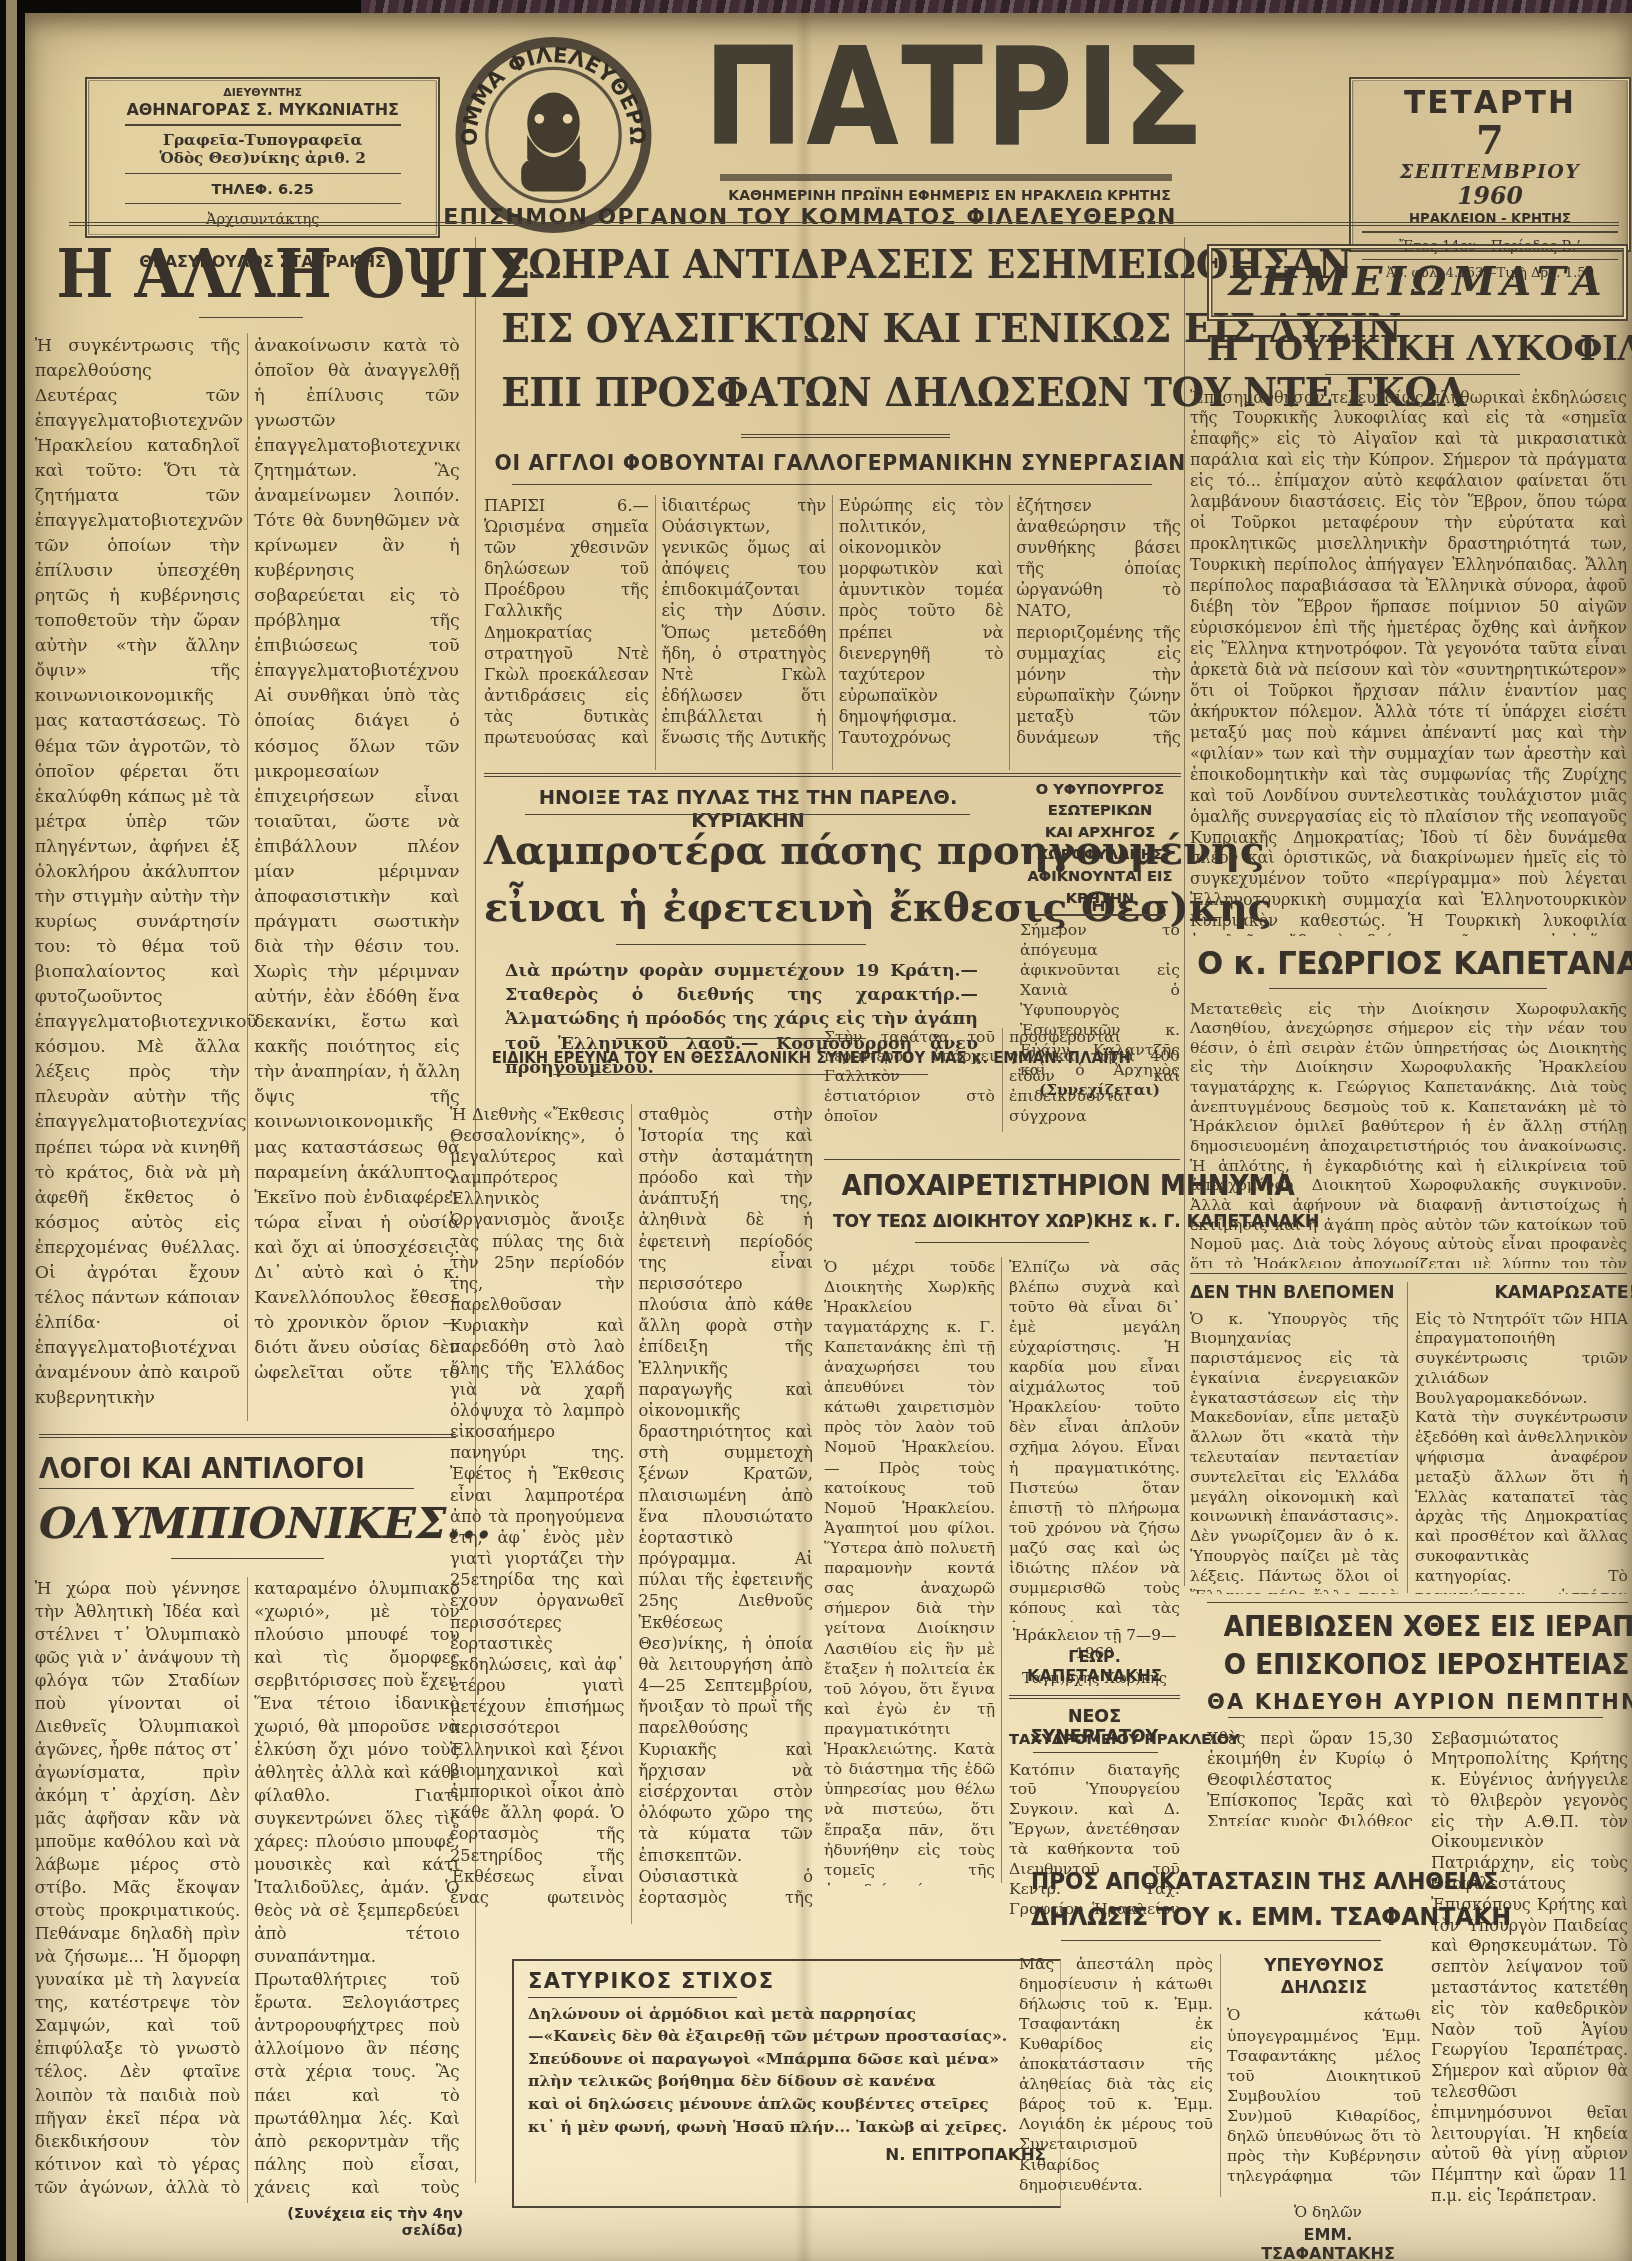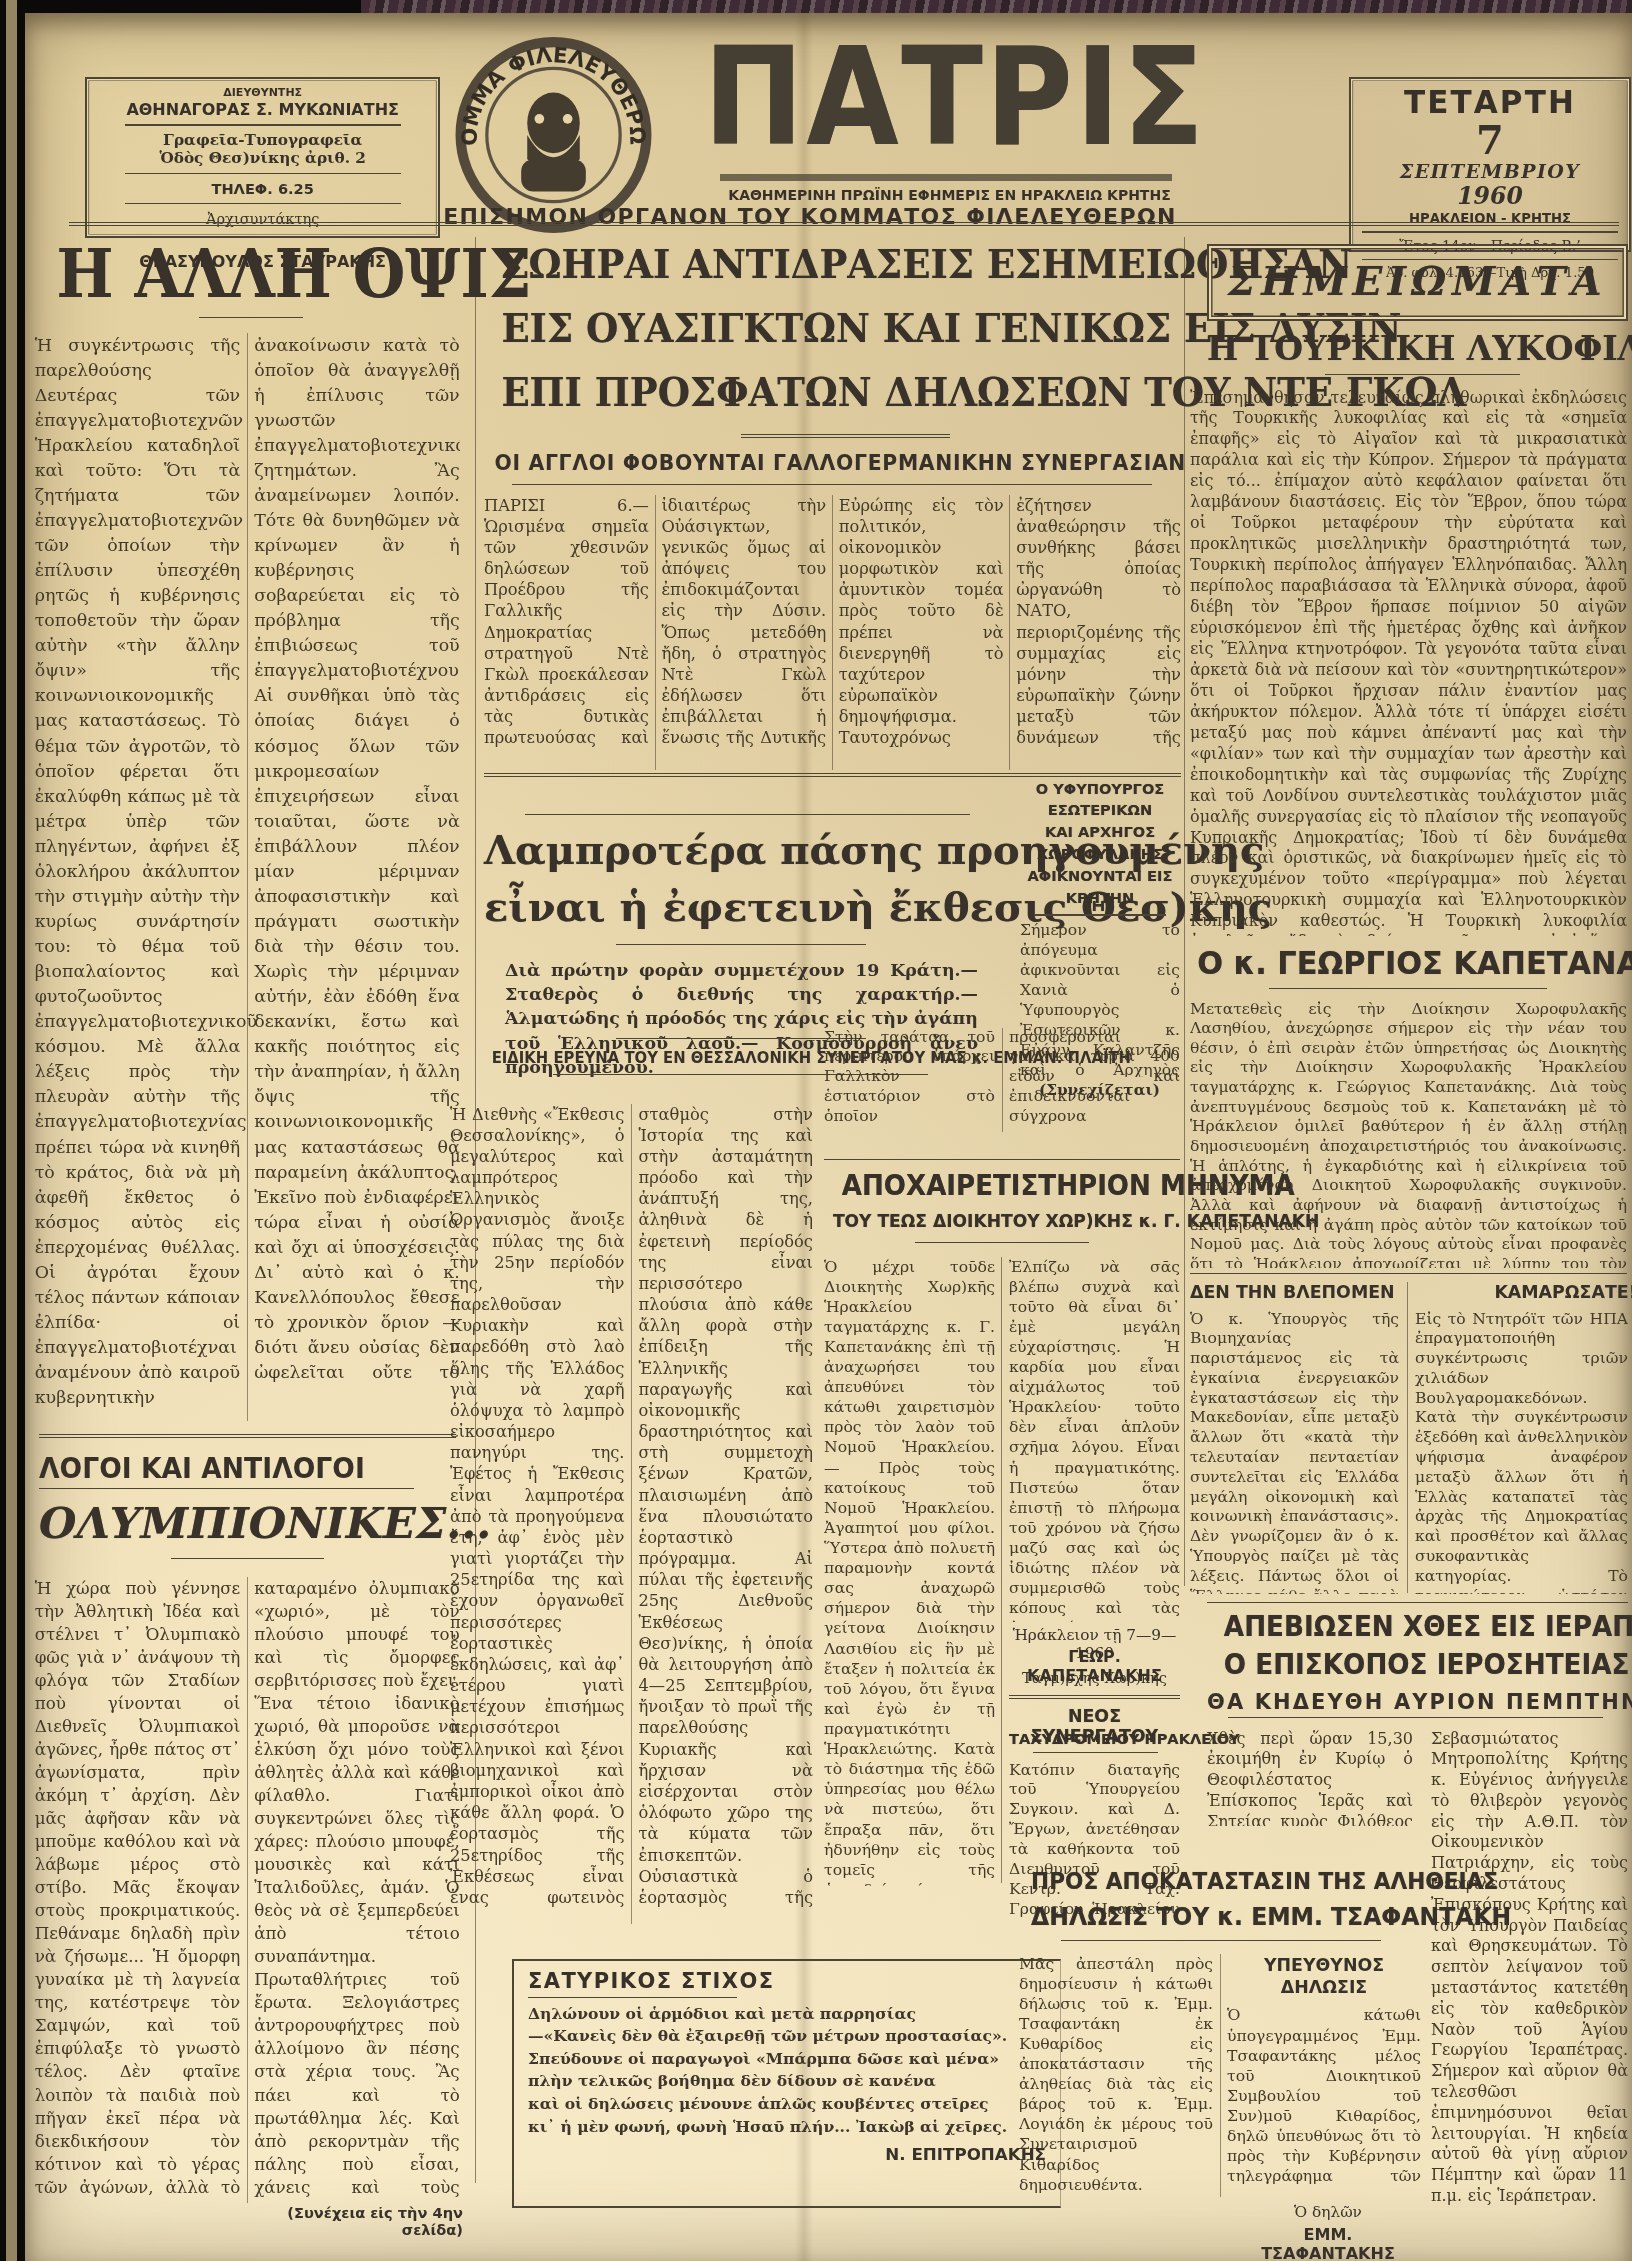--- a/index.html
+++ b/index.html
@@ -104,20 +104,21 @@
 
     <div class="abs serif-hl smudge nowrap" style="left:459px;top:228px;width:695px;font-size:39px;transform:scaleX(.95);transform-origin:center;">ΖΩΗΡΑΙ ΑΝΤΙΔΡΑΣΕΙΣ ΕΣΗΜΕΙΩΘΗΣΑΝ</div>
     <div class="abs serif-hl smudge nowrap" style="left:459px;top:292px;width:695px;font-size:39px;transform:scaleX(.95);transform-origin:center;">ΕΙΣ ΟΥΑΣΙΓΚΤΩΝ ΚΑΙ ΓΕΝΙΚΩΣ ΕΙΣ ΔΥΣΙΝ</div>
     <div class="abs serif-hl smudge nowrap" style="left:459px;top:356px;width:695px;font-size:39px;transform:scaleX(.95);transform-origin:center;">ΕΠΙ ΠΡΟΣΦΑΤΩΝ ΔΗΛΩΣΕΩΝ ΤΟΥ ΝΤΕ ΓΚΩΛ</div>
     <div class="abs drule" style="left:716px;top:421px;width:209px;"></div>
     <div class="abs sans-hl nowrap" style="left:459px;top:438px;width:695px;font-size:21px;letter-spacing:0.7px;transform:scaleX(.97);transform-origin:center;">ΟΙ ΑΓΓΛΟΙ ΦΟΒΟΥΝΤΑΙ ΓΑΛΛΟΓΕΡΜΑΝΙΚΗΝ ΣΥΝΕΡΓΑΣΙΑΝ</div>
     <div class="abs rule" style="left:487px;top:471px;width:640px;height:0.7px;"></div>
     <div class="abs body-text cols4" style="left:459px;top:482px;width:697px;height:275px;font-size:16.3px;line-height:1.3;">ΠΑΡΙΣΙ 6.— Ὡρισμένα σημεῖα τῶν χθεσινῶν δηλώσεων τοῦ Προέδρου τῆς Γαλλικῆς Δημοκρατίας στρατηγοῦ Ντὲ Γκὼλ προεκάλεσαν ἀντιδράσεις εἰς τὰς δυτικὰς πρωτευούσας καὶ ἰδιαιτέρως τὴν Οὐάσιγκτων, γενικῶς ὅμως αἱ ἀπόψεις του ἐπιδοκιμάζονται εἰς τὴν Δύσιν. Ὅπως μετεδόθη ἤδη, ὁ στρατηγὸς Ντὲ Γκὼλ ἐδήλωσεν ὅτι ἐπιβάλλεται ἡ ἕνωσις τῆς Δυτικῆς Εὐρώπης εἰς τὸν πολιτικόν, οἰκονομικὸν μορφωτικὸν καὶ ἀμυντικὸν τομέα πρὸς τοῦτο δὲ πρέπει νὰ διενεργηθῆ τὸ ταχύτερον εὐρωπαϊκὸν δημοψήφισμα. Ταυτοχρόνως ἐζήτησεν ἀναθεώρησιν τῆς συνθήκης βάσει τῆς ὁποίας ὠργανώθη τὸ ΝΑΤΟ, περιοριζομένης τῆς συμμαχίας εἰς μόνην τὴν εὐρωπαϊκὴν ζώνην μεταξὺ τῶν δυνάμεων τῆς Δύσεως. Ὅσον ἀφορᾷ τὴν ἑνοποίησιν τῆς εὐρωπαϊκῆς ἀμύνης εἶπεν ὁ κ. Ντὲ Γκὼλ ἡ ἄμυνα μιᾶς χώρας πρέπει νὰ ἔχη ἐθνικὸν χαρακτῆρα. Πρὸς τὴν κατεύθυνσιν αὐτὴν εἶπεν ἡ Γαλλία ἔλαβε τὰ μέτρα της, ἤδη δὲ ὁ στόλος της εὑρίσκεται εἰς τὴν διάθεσίν της. Εἰς περίπτωσιν ἐγκαταστάσεως ἀτομικῶν ὅπλων ἐπὶ τοῦ ἐδάφους της ταῦτα πρέπει νὰ εὑρίσκωνται εἰς γαλλικὰς χεῖρας διότι «ἡ Γαλλία δὲν δύναται νὰ ἐναποθέσῃ τὰς τύχας της εἰς τὴν διάθεσιν ἄλλων». Εἶπε πάντως ὅτι «αὐτὸ δὲν σημαίνει ὅτι πρέπει νὰ χωρισθῶμεν μεταξύ μας διότι οὐδέποτε ἡ Ἀτλαντικὴ Συμμαχία ὑπῆρξε τόσον ἀναγκαία ὅσον σήμερα διὰ τοὺς ἐλευθέρους λαούς». Αἱ ἀφορῶσαι τὸ ΝΑΤΟ ἀνακοινώσεις τοῦ στρατηγοῦ Ντὲ Γκὼλ προεκάλεσαν ἀντιδράσεις εἰς τὸ Ἀτλαντικὸν ἀρχηγεῖον ὅπου κάθε λόγος περὶ μεταρρυθμίσεων καὶ μεταβολῶν εἰς τὴν συμμαχίαν ἐξεγείρει τοὺς στρατιωτικοὺς παράγοντας καὶ ἰδιαιτέρως τὸν ἀρχιστράτηγον πτέραρχον Νόρσταν. Ἐγνώσθη ὅτι ὁ πτέραρχος Νόρσταντ θεωρεῖ τὰς ἀπόψεις τοῦ στρατηγοῦ Ντὲ Γκὼλ ὡς δυναμένας νὰ κλονίσουν τὴν δύναμιν τοῦ ΝΑΤΟ εἰς μίαν κρίσιμον ἐποχήν. Ὁ πτέραρχος Νόρσταντ ἐκφράζει τὰς ἀπόψεις τῆς ἀμερικανικῆς κυβερνήσεως. Ἐξ ἄλλου προεκάλεσαν ἀντιδράσεις εἰς τὴν Ἀγγλίαν αἱ ἀπόψεις τοῦ στρατηγοῦ Ντὲ Γκὼλ περὶ ἑνώσεως τῆς Εὐρώπης. Οἱ Ἄγγλοι βλέπουν προκειμένῳ τὸ γνωστὸν γαλλογερμανικὸν σχέδιον τὸ ὁποῖον ἔχει προκαλέσει φόβους εἰς τὸ Λονδῖνον.</div>
     <div class="abs drule" style="left:459px;top:760px;width:697px;"></div>
 
+    <div class="abs sans-hl" style="left:473px;top:773px;width:500px;font-size:19.5px;">ΗΝΟΙΞΕ ΤΑΣ ΠΥΛΑΣ ΤΗΣ ΤΗΝ ΠΑΡΕΛΘ. ΚΥΡΙΑΚΗΝ</div>
     <div class="abs rule" style="left:500px;top:801px;width:445px;"></div>
     <div class="abs serif-hl smudge nowrap" style="left:459px;top:813px;width:514px;font-size:40px;">Λαμπροτέρα πάσης προηγουμένης</div>
     <div class="abs serif-hl smudge nowrap" style="left:459px;top:870px;width:514px;font-size:40px;">εἶναι ἡ ἐφετεινὴ ἔκθεσις Θεσ)κης</div>
     <div class="abs rule" style="left:591px;top:931px;width:250px;"></div>
     <div class="abs serif-hl" style="left:480px;top:945px;width:473px;font-size:17.4px;text-align:justify;line-height:1.4;">Διὰ πρώτην φορὰν συμμετέχουν 19 Κράτη.— Σταθερὸς ὁ διεθνής της χαρακτήρ.— Ἁλματώδης ἡ πρόοδός της χάρις εἰς τὴν ἀγάπη τοῦ Ἑλληνικοῦ λαοῦ.— Κοσμοσυρροὴ ἄνευ προηγουμένου.</div>
     <div class="abs rule" style="left:591px;top:1025px;width:250px;"></div>
     <div class="abs sans-hl nowrap" style="left:459px;top:1036px;width:514px;font-size:15.3px;transform:scaleX(.97);transform-origin:center;">ΕΙΔΙΚΗ ΕΡΕΥΝΑ ΤΟΥ ΕΝ ΘΕΣΣΑΛΟΝΙΚΗ ΣΥΝΕΡΓΑΤΟΥ ΜΑΣ κ. ΕΜΜΑΝ. ΠΛΑΪΤΗ</div>
     <div class="abs rule" style="left:528px;top:1061px;width:375px;"></div>
 
     <div class="abs body-text cols2" style="left:799px;top:1015px;width:356px;height:104px;font-size:15.6px;line-height:1.28;">Στὴν ταράτσα τοῦ περιπτέρου ὑπάρχει Γαλλικὸν ἑστιατόριον στὸ ὁποῖον προσφέρονται γαλλικὰ τυριὰ 400 εἰδῶν καὶ ἐπιδεικνύονται σύγχρονα μηχανήματα κουζίνας καὶ ἄγνωστοι διὰ τοὺς Ἕλληνας τρόποι σερβιρίσματος.</div>

